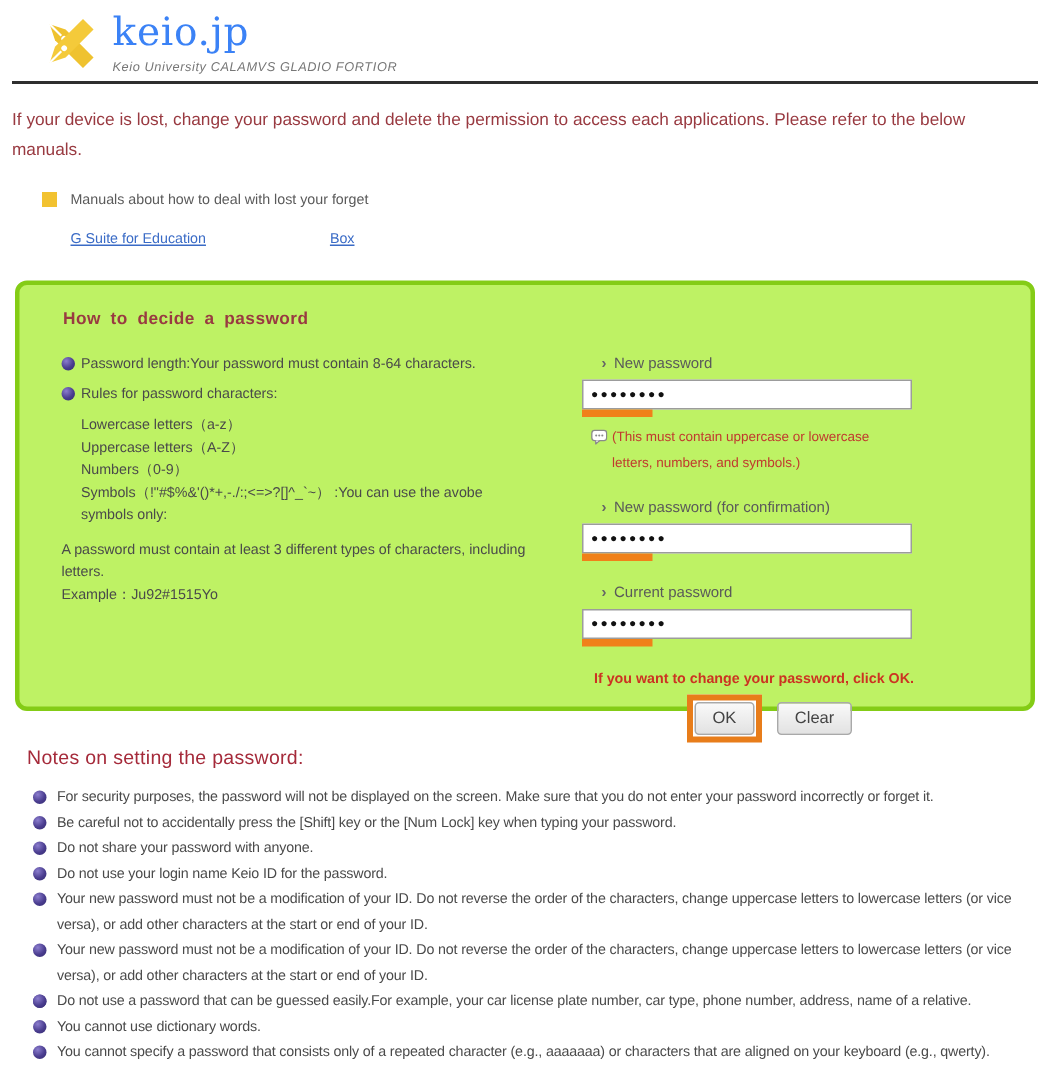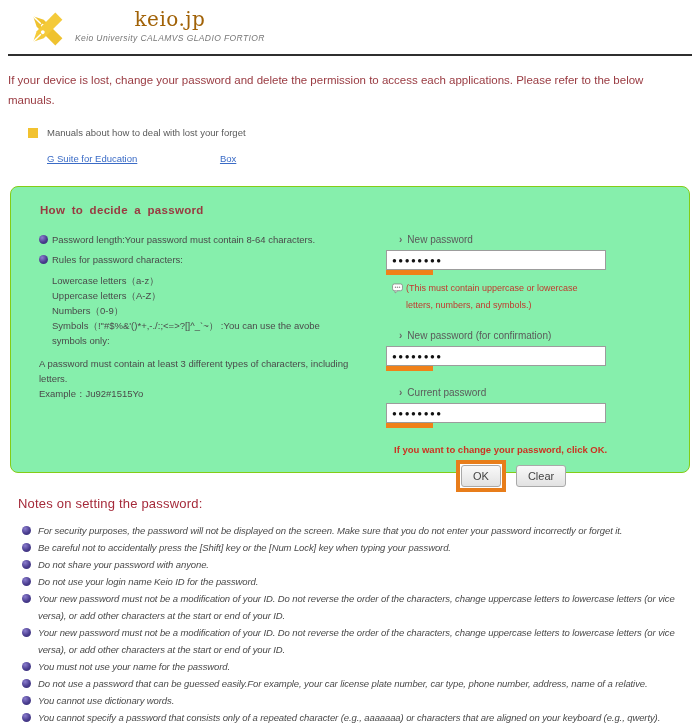--- a/index.html
+++ b/index.html
@@ -5,34 +5,34 @@
   * { box-sizing: border-box; margin: 0; padding: 0; }
   html, body { background: #fff; }
   body {
     width: 700px; height: 728px; margin: 0 auto; position: relative; overflow: hidden;
     font-family: "Liberation Sans", sans-serif; color: #444;
   }
 
   
   .header { display: flex; align-items: flex-start; padding: 9px 0 0 26px; }
   .logo { width: 40px; height: 40px; margin-right: 9px; }
-  .site-title { font-family: "DejaVu Serif", serif; font-size: 20px; color: #a16207; line-height: 1.05; letter-spacing: .5px; text-align: center; }
+  .site-title { font-family: "DejaVu Serif", serif; font-size: 26px; color: #3b82f6; line-height: 1.05; letter-spacing: .5px; }
   .site-subtitle { font-style: italic; font-size: 8.5px; color: #777; margin-top: 3px; letter-spacing: .4px; }
   .header-rule { height: 2px; background: #2f2f2f; margin: 5px 8px 0 8px; }
 
   
   .warning { color: #993a41; font-size: 11.5px; line-height: 1.75; margin: 14px 10px 0 8px; }
   .manuals-row { display: flex; align-items: center; margin: 17px 0 0 28px; font-size: 9.5px; color: #5a5a5a; }
   .square-bullet { width: 10px; height: 10px; background: #f2c230; margin-right: 9px; flex: none; }
   .links-row { margin: 15px 0 0 47px; font-size: 9.5px; }
   .links-row a { color: #3a6bc6; text-decoration: underline; }
   .links-row a + a { margin-left: 80px; }
 
   
-  .panel { margin: 22px 10px 0 10px; height: 287px; border: 1px solid #84cc16; border-radius: 8px; background: #86efac; }
+  .panel { margin: 22px 10px 0 10px; height: 287px; border: 3px solid #84cc16; border-radius: 8px; background: #bef264; }
   .panel-heading { margin: 17px 0 0 29px; color: #993a41; font-size: 11.5px; font-weight: bold; word-spacing: 3px; letter-spacing: .3px; }
   .panel-body { display: flex; margin-top: 17px; }
 
   .rules-col { width: 375px; padding-left: 28px; font-size: 9.5px; color: #4a4a4a; flex: none; }
   .rule-item { position: relative; padding-left: 13px; line-height: 14px; margin-bottom: 6px; }
   .dot-bullet { position: absolute; left: 0; top: 2px; width: 9px; height: 9px; border-radius: 50%;
     background: radial-gradient(circle at 35% 30%, #8b7dce 0%, #4a3d8f 55%, #332a6e 100%); }
   .sub-rules { margin: 4px 0 0 13px; line-height: 15px; max-width: 300px; }
   .closing-block { margin: 8px 0 0 0; line-height: 15px; max-width: 340px; }
 
@@ -48,21 +48,21 @@
   .field-group { margin-bottom: 16px; }
   .instruction { color: #cc3322; font-size: 9.5px; font-weight: bold; margin: 13px 0 0 8px; }
   .buttons-row { display: flex; align-items: center; margin: 5px 0 0 70px; }
   .ok-ring { border: 4px solid #e87d1a; padding: 1px; background: #fff; }
   .ui-btn { font-family: "Liberation Sans", sans-serif; font-size: 11px; color: #444; height: 22px;
     background: linear-gradient(#f9f9f9, #e2e2e2); border: 1px solid #a9a9a9; border-radius: 3px; padding: 0 11px; }
   .clear-btn { margin-left: 10px; }
 
   
   .notes-heading { color: #a52a3a; font-size: 13px; font-weight: normal; margin: 23px 0 0 18px; letter-spacing: .2px; }
-  .notes-list { margin: 11px 4px 0 22px; font-size: 9.5px; color: #4a4a4a; letter-spacing: -0.1px; font-style: italic; }
+  .notes-list { margin: 11px 4px 0 22px; font-size: 9.5px; color: #4a4a4a; letter-spacing: -0.1px; }
   .note-item { position: relative; padding-left: 16px; line-height: 17px; }
   .note-item .dot-bullet { top: 4px; }
 </style>
 </head>
 <body>
 
 <div class="header">
   <svg class="logo" viewBox="0 0 44 44" aria-hidden="true">
     <g transform="rotate(45 22 22)">
       <path d="M2 22 L13 16.5 H42 V27.5 H13 Z" fill="#efc22f"></path>
@@ -170,18 +170,18 @@
 
 <div class="notes-heading">Notes on setting the password:</div>
 
 <div class="notes-list">
   <div class="note-item"><span class="dot-bullet"></span><span>For security purposes, the password will not be displayed on the screen. Make sure that you do not enter your password incorrectly or forget it.</span></div>
   <div class="note-item"><span class="dot-bullet"></span><span>Be careful not to accidentally press the [Shift] key or the [Num Lock] key when typing your password.</span></div>
   <div class="note-item"><span class="dot-bullet"></span><span>Do not share your password with anyone.</span></div>
   <div class="note-item"><span class="dot-bullet"></span><span>Do not use your login name Keio ID for the password.</span></div>
   <div class="note-item"><span class="dot-bullet"></span><span>Your new password must not be a modification of your ID. Do not reverse the order of the characters, change uppercase letters to lowercase letters (or vice versa), or add other characters at the start or end of your ID.</span></div>
   <div class="note-item"><span class="dot-bullet"></span><span>Your new password must not be a modification of your ID. Do not reverse the order of the characters, change uppercase letters to lowercase letters (or vice versa), or add other characters at the start or end of your ID.</span></div>
-  <div class="note-item"><span class="dot-bullet"></span><span>You must not use your name for the password.</span></div>
+  <div class="note-item"><span class="dot-bullet"></span></div>
   <div class="note-item"><span class="dot-bullet"></span><span>Do not use a password that can be guessed easily.For example, your car license plate number, car type, phone number, address, name of a relative.</span></div>
   <div class="note-item"><span class="dot-bullet"></span><span>You cannot use dictionary words.</span></div>
   <div class="note-item"><span class="dot-bullet"></span><span>You cannot specify a password that consists only of a repeated character (e.g., aaaaaaa) or characters that are aligned on your keyboard (e.g., qwerty).</span></div>
   <div class="note-item"></div>
 </div>
 
 </body></html>

